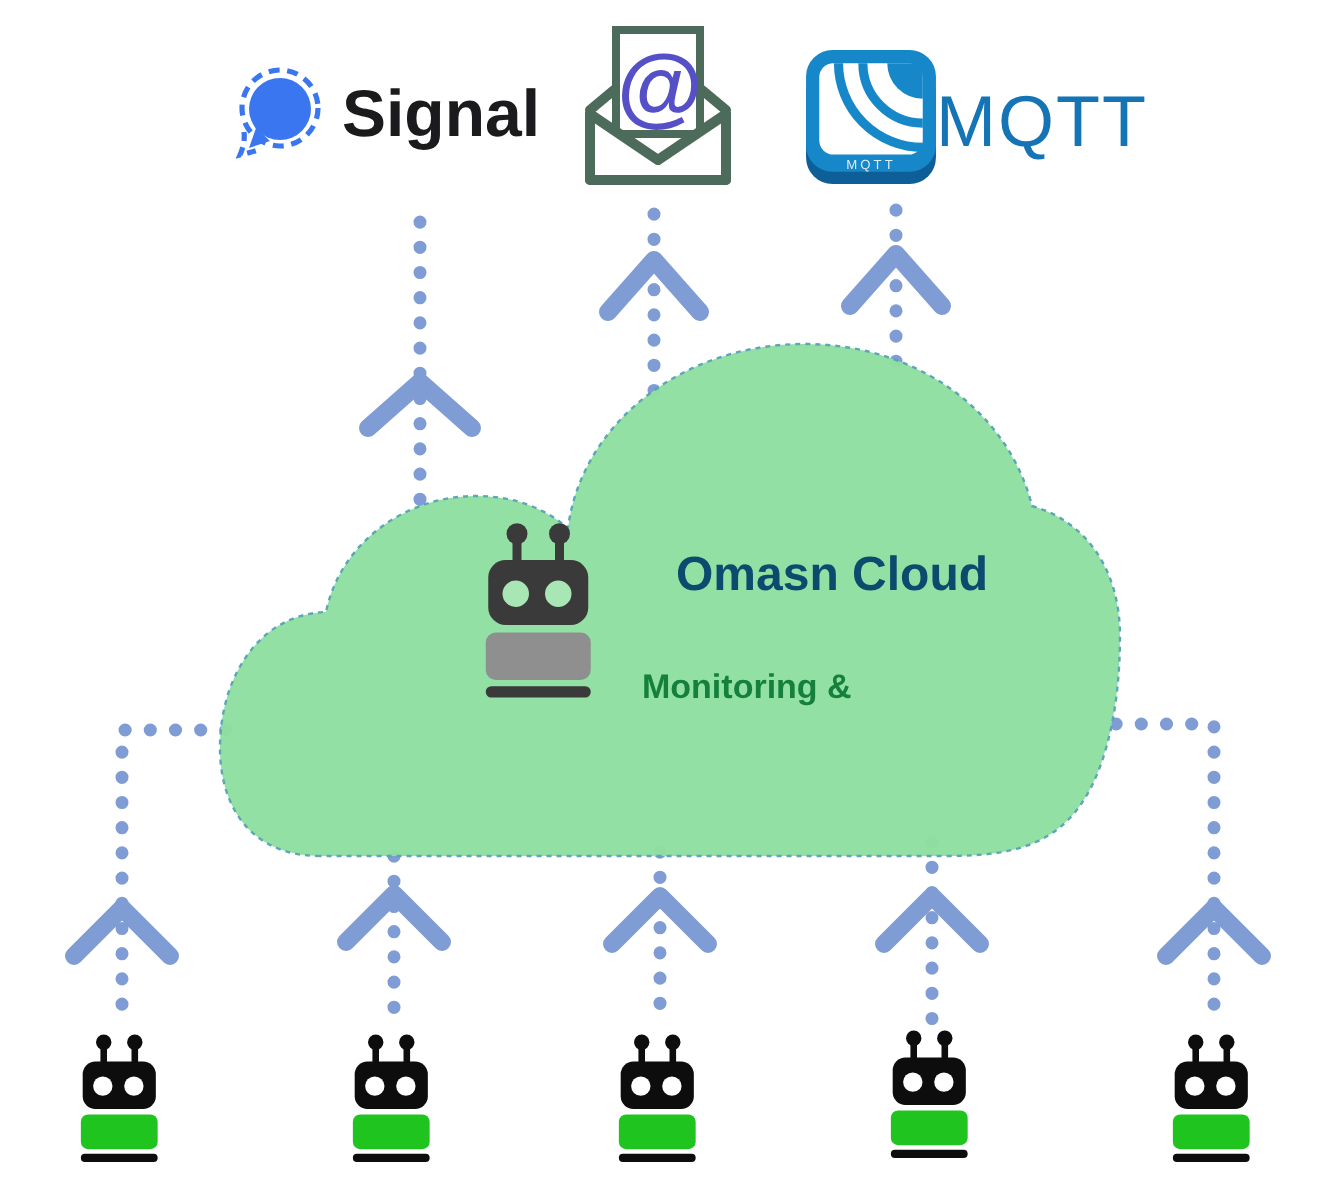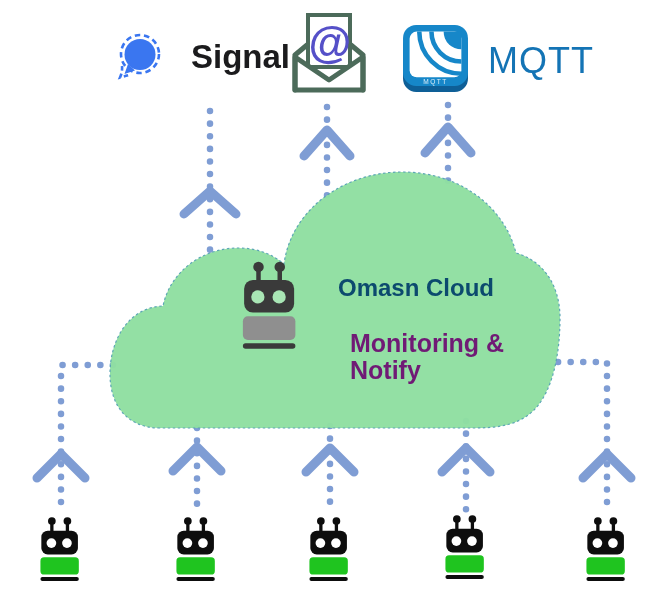--- a/index.html
+++ b/index.html
@@ -2,25 +2,25 @@
 <html><head>
 <meta charset="utf-8">
 <style>
   html,body{margin:0;padding:0;background:#fff;}
   .stage{
     position:relative;width:672px;height:597px;background:#ffffff;overflow:hidden;
     font-family:"Liberation Sans", sans-serif;
   }
   .layer{position:absolute;left:0;top:0;width:672px;height:597px;}
   .abs{position:absolute;}
-  .service-label{position:absolute;font-weight:bold;color:#1b1b1d;font-size:33px;letter-spacing:0;margin-left:20px;}
+  .service-label{position:absolute;font-weight:bold;color:#1b1b1d;font-size:33px;letter-spacing:0;}
   .signal-label{left:171px;top:38px;}
   .mqtt-label{left:468px;top:40px;font-weight:400;color:#1474b5;font-size:36px;letter-spacing:1px;}
   .cloud-title{position:absolute;left:338px;top:274px;font-size:24px;font-weight:bold;color:#0c4a6e;}
-  .cloud-subtitle{position:absolute;left:350px;top:330px;font-size:25px;font-weight:bold;color:#701a75;line-height:27px;}
+  .cloud-subtitle{position:absolute;left:321px;top:330px;font-size:17px;font-weight:bold;color:#15803d;line-height:27px;}
   .cloud-subtitle span{display:block;}
 </style>
 </head>
 <body>
 
 <div class="stage">
 
   <svg class="layer" viewBox="0 0 672 597">
     <g stroke="#7f9dd4" fill="none" stroke-linecap="round" stroke-linejoin="round">
 
@@ -83,21 +83,20 @@
     </g>
     <circle cx="13.5" cy="28.5" r="5.3" fill="#a9e6b5"></circle>
     <circle cx="30.5" cy="28.5" r="5.3" fill="#a9e6b5"></circle>
     <rect x="1.5" y="44" width="42" height="19" rx="4" fill="#8f8f8f"></rect>
     <rect x="1.5" y="65.5" width="42" height="4.5" rx="2.2" fill="#3a3a3a"></rect>
   </svg>
 
   <div class="cloud-title">Omasn Cloud</div>
   <div class="cloud-subtitle">
     <span>Monitoring &amp;</span>
-    <span>Notify</span>
   </div>
 
   <svg class="abs" style="left:116px;top:32px" width="48" height="48" viewBox="0 0 48 48">
     <circle cx="24" cy="22" r="19" fill="none" stroke="#3a76f0" stroke-width="2.6" stroke-dasharray="5.5 3.8"></circle>
     <path d="M 6 34 C 6.5 38.5 5.5 42 4 45.5 C 8 44.5 11.5 43.5 14.5 42.5" fill="none" stroke="#3a76f0" stroke-width="2.6" stroke-dasharray="4.5 3.2"></path>
     <circle cx="24" cy="22.5" r="15.5" fill="#3a76f0"></circle>
     <path d="M 12 32 L 8.5 42 L 19 38.5 Z" fill="#3a76f0"></path>
   </svg>
   <div class="service-label signal-label">Signal</div>
 

